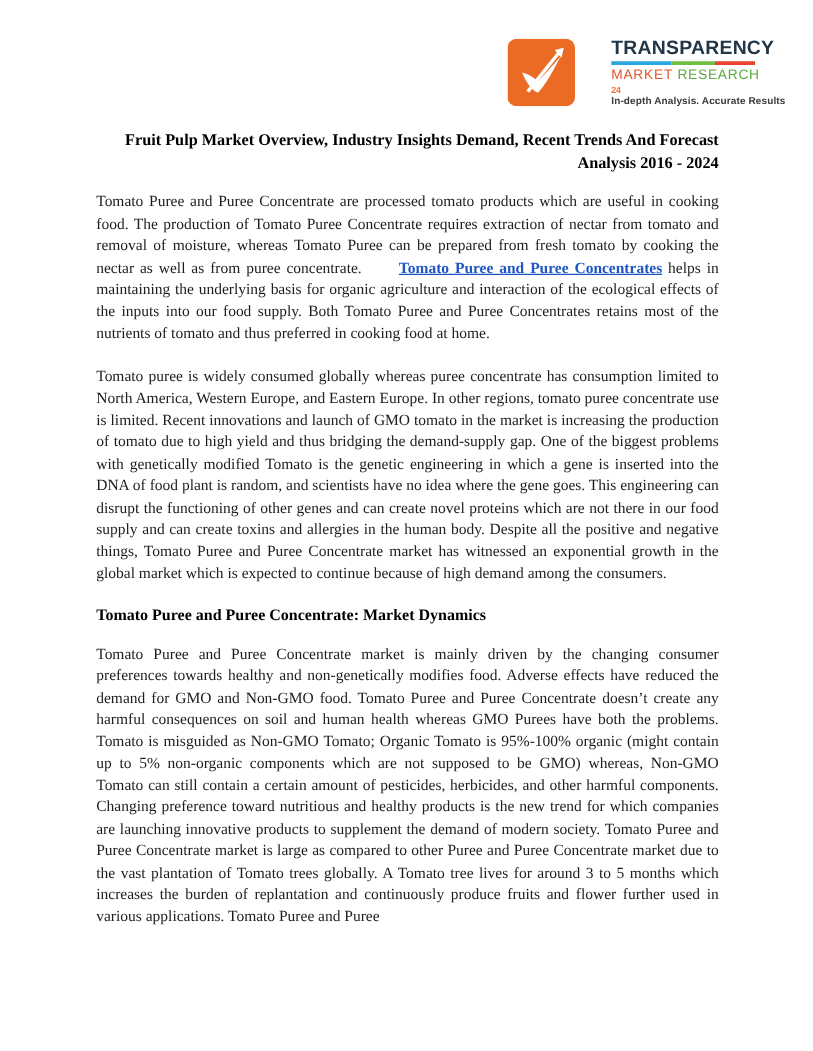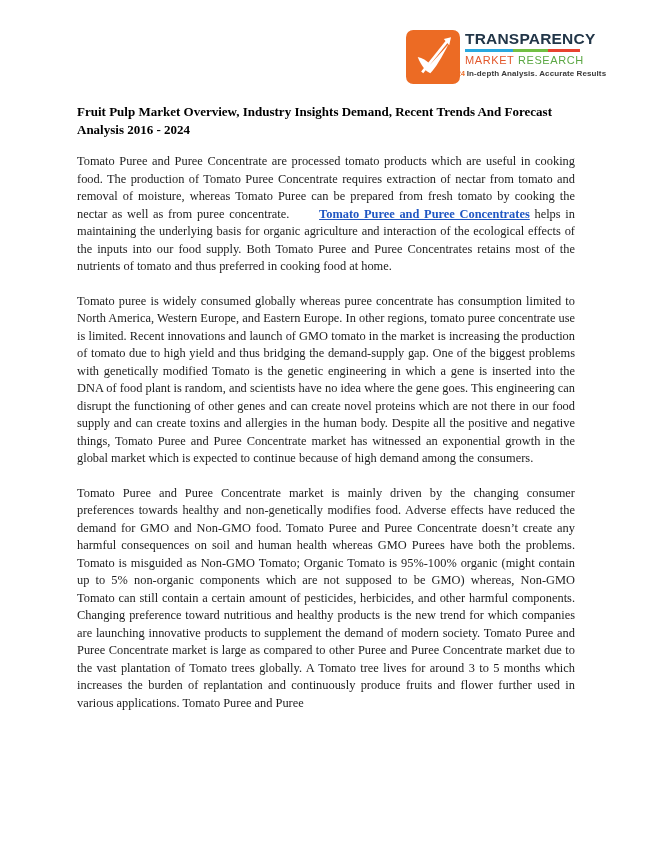--- a/index.html
+++ b/index.html
@@ -12,21 +12,22 @@
     font-family: "Liberation Serif", serif;
   }
 
   
   .logo {
     position: absolute;
     top: 30px;
     left: 406px;
     width: 174px;
     display: flex;
-    align-items: flex-start;
+    align-items: flex-end;
+    gap: 24px;
   }
   .logo-icon {
     width: 54px;
     height: 54px;
     flex: 0 0 54px;
     margin-right: 5px;
   }
   .logo-text {
     display: flex;
     flex-direction: column;
@@ -55,20 +56,21 @@
     font-weight: normal;
     letter-spacing: 0.6px;
     line-height: 13px;
     white-space: nowrap;
   }
   .logo-tagline-row {
     display: flex;
     align-items: baseline;
     margin-top: 2px;
     white-space: nowrap;
+    flex-direction: column;
   }
   .logo-24 {
     font-size: 7px;
     font-weight: bold;
     margin-left: -8px;
     margin-right: 2px;
   }
   .logo-tagline {
     font-size: 8px;
     font-weight: bold;
@@ -83,20 +85,21 @@
     left: 77px;
     width: 498px;
     color: #1c1c1c;
   }
   .doc-title {
     font-size: 13px;
     font-weight: bold;
     line-height: 18px;
     margin: 0 0 14px 0;
     color: #000000;
+    text-align: right;
   }
   .content p {
     font-size: 12.4px;
     line-height: 17.5px;
     text-align: justify;
     margin: 0 0 17px 0;
   }
   .section-heading {
     font-size: 12.8px;
     font-weight: bold;
@@ -142,17 +145,18 @@
     </div>
   </div>
 
   <div class="content">
     <h1 class="doc-title">Fruit Pulp Market Overview, Industry Insights Demand, Recent Trends And Forecast Analysis 2016 - 2024</h1>
 
     <p><span>Tomato Puree and Puree Concentrate are processed tomato products which are useful in cooking food. The production of Tomato Puree Concentrate requires extraction of nectar from tomato and removal of moisture, whereas Tomato Puree can be prepared from fresh tomato by cooking the nectar as well as from puree concentrate. </span><a class="doc-link" style="color:#1F56C2">Tomato Puree and Puree Concentrates</a><span> helps in maintaining the underlying basis for organic agriculture and interaction of the ecological effects of the inputs into our food supply. Both Tomato Puree and Puree Concentrates retains most of the nutrients of tomato and thus preferred in cooking food at home.</span></p>
 
     <p>Tomato puree is widely consumed globally whereas puree concentrate has consumption limited to North America, Western Europe, and Eastern Europe. In other regions, tomato puree concentrate use is limited. Recent innovations and launch of GMO tomato in the market is increasing the production of tomato due to high yield and thus bridging the demand-supply gap. One of the biggest problems with genetically modified Tomato is the genetic engineering in which a gene is inserted into the DNA of food plant is random, and scientists have no idea where the gene goes. This engineering can disrupt the functioning of other genes and can create novel proteins which are not there in our food supply and can create toxins and allergies in the human body. Despite all the positive and negative things, Tomato Puree and Puree Concentrate market has witnessed an exponential growth in the global market which is expected to continue because of high demand among the consumers.</p>
 
+    <h2 class="section-heading">Tomato Puree and Puree Concentrate: Market Dynamics</h2>
 
     <p>Tomato Puree and Puree Concentrate market is mainly driven by the changing consumer preferences towards healthy and non-genetically modifies food. Adverse effects have reduced the demand for GMO and Non-GMO food. Tomato Puree and Puree Concentrate doesn’t create any harmful consequences on soil and human health whereas GMO Purees have both the problems. Tomato is misguided as Non-GMO Tomato; Organic Tomato is 95%-100% organic (might contain up to 5% non-organic components which are not supposed to be GMO) whereas, Non-GMO Tomato can still contain a certain amount of pesticides, herbicides, and other harmful components. Changing preference toward nutritious and healthy products is the new trend for which companies are launching innovative products to supplement the demand of modern society. Tomato Puree and Puree Concentrate market is large as compared to other Puree and Puree Concentrate market due to the vast plantation of Tomato trees globally. A Tomato tree lives for around 3 to 5 months which increases the burden of replantation and continuously produce fruits and flower further used in various applications. Tomato Puree and Puree</p>
   </div>
 
 </div>
 
 </body></html>

